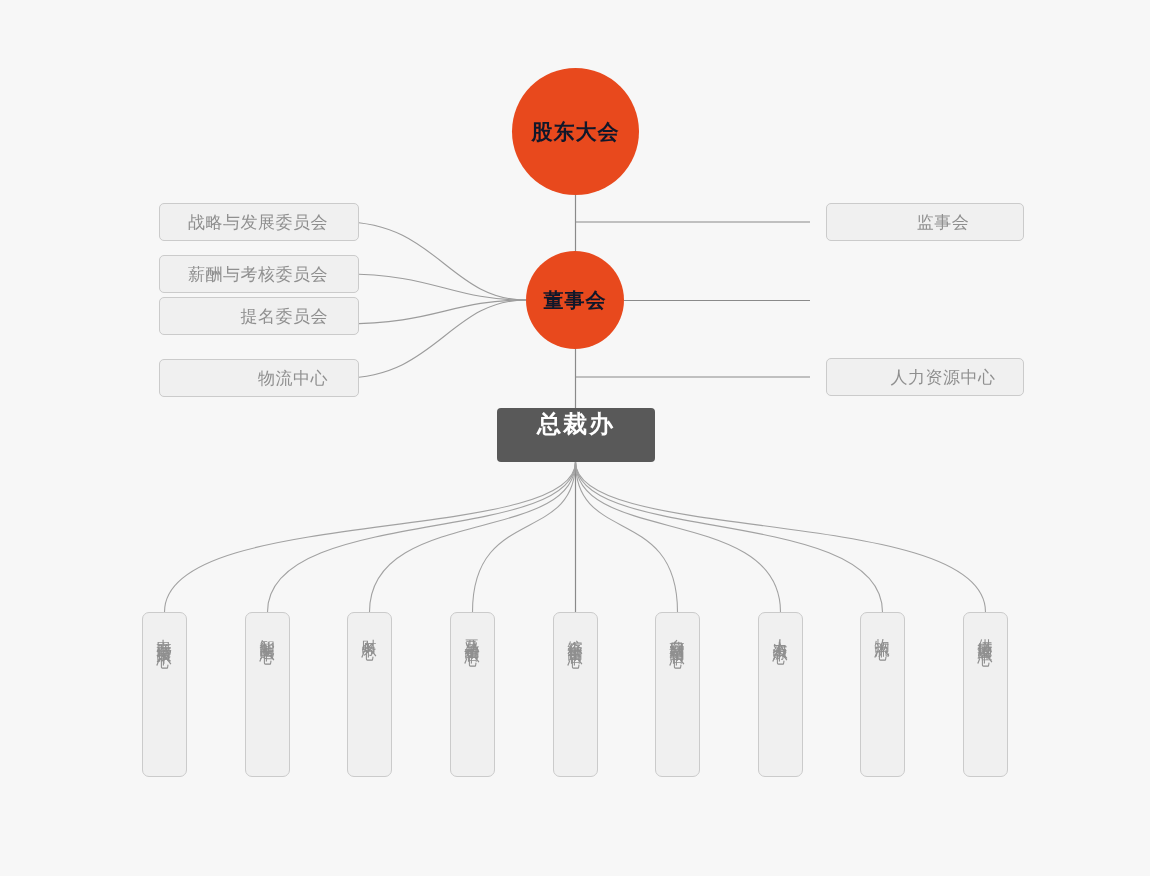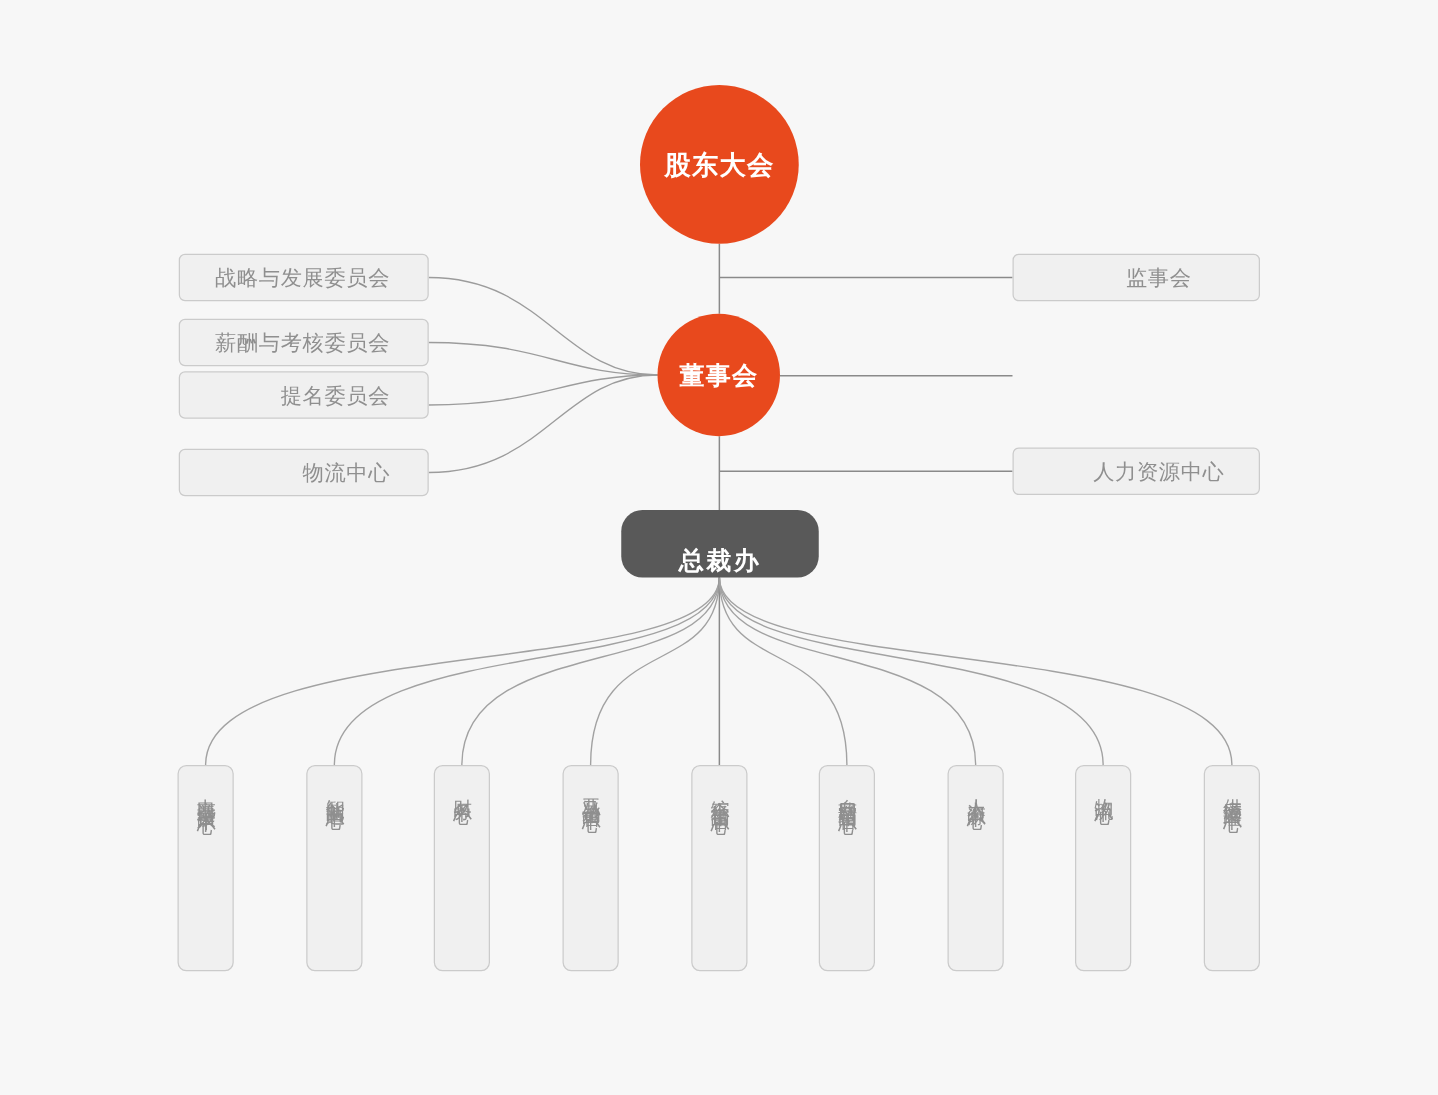--- a/index.html
+++ b/index.html
@@ -22,51 +22,52 @@
     width: 1150px; height: 876px;
   }
   .node { position: absolute; box-sizing: border-box; }
 
   .circle-node {
     border-radius: 50%;
     background: #e8491d;
     display: flex;
     align-items: center;
     justify-content: center;
-    color: #ffffff;
+    color: #0f172a;
     font-weight: bold;
     letter-spacing: 1px;
   }
   .circle-lg { left: 512px; top: 68px; width: 127px; height: 127px; font-size: 21px; }
   .circle-md { left: 526px; top: 251px; width: 98px;  height: 98px;  font-size: 20px; }
 
   .exec-node {
     left: 497px; top: 408px;
     width: 158px; height: 54px;
     background: #595959;
-    border-radius: 17px;
+    border-radius: 4px;
     display: flex;
-    align-items: flex-end;
+    align-items: flex-start;
     justify-content: center;
     color: #ffffff;
     font-weight: bold;
-    font-size: 20px;
+    font-size: 24px;
     letter-spacing: 2px;
   }
 
   .side-node {
     height: 38px;
     background: #f0f0f0;
     border: 1px solid #cbcbcb;
     border-radius: 5px;
     display: flex;
     align-items: center;
     color: #8f8f8f;
     font-size: 17px;
     letter-spacing: 0.5px;
+    margin-left: 16px;
   }
   .side-left  { left: 143px; width: 200px; justify-content: flex-end; padding-right: 30px; }
   .side-right { left: 810px; width: 198px; justify-content: center; padding-left: 36px; }
 
   .bottom-node {
     top: 612px;
     width: 45px;
     height: 165px;
     background: #f0f0f0;
     border: 1px solid #cbcbcb;

